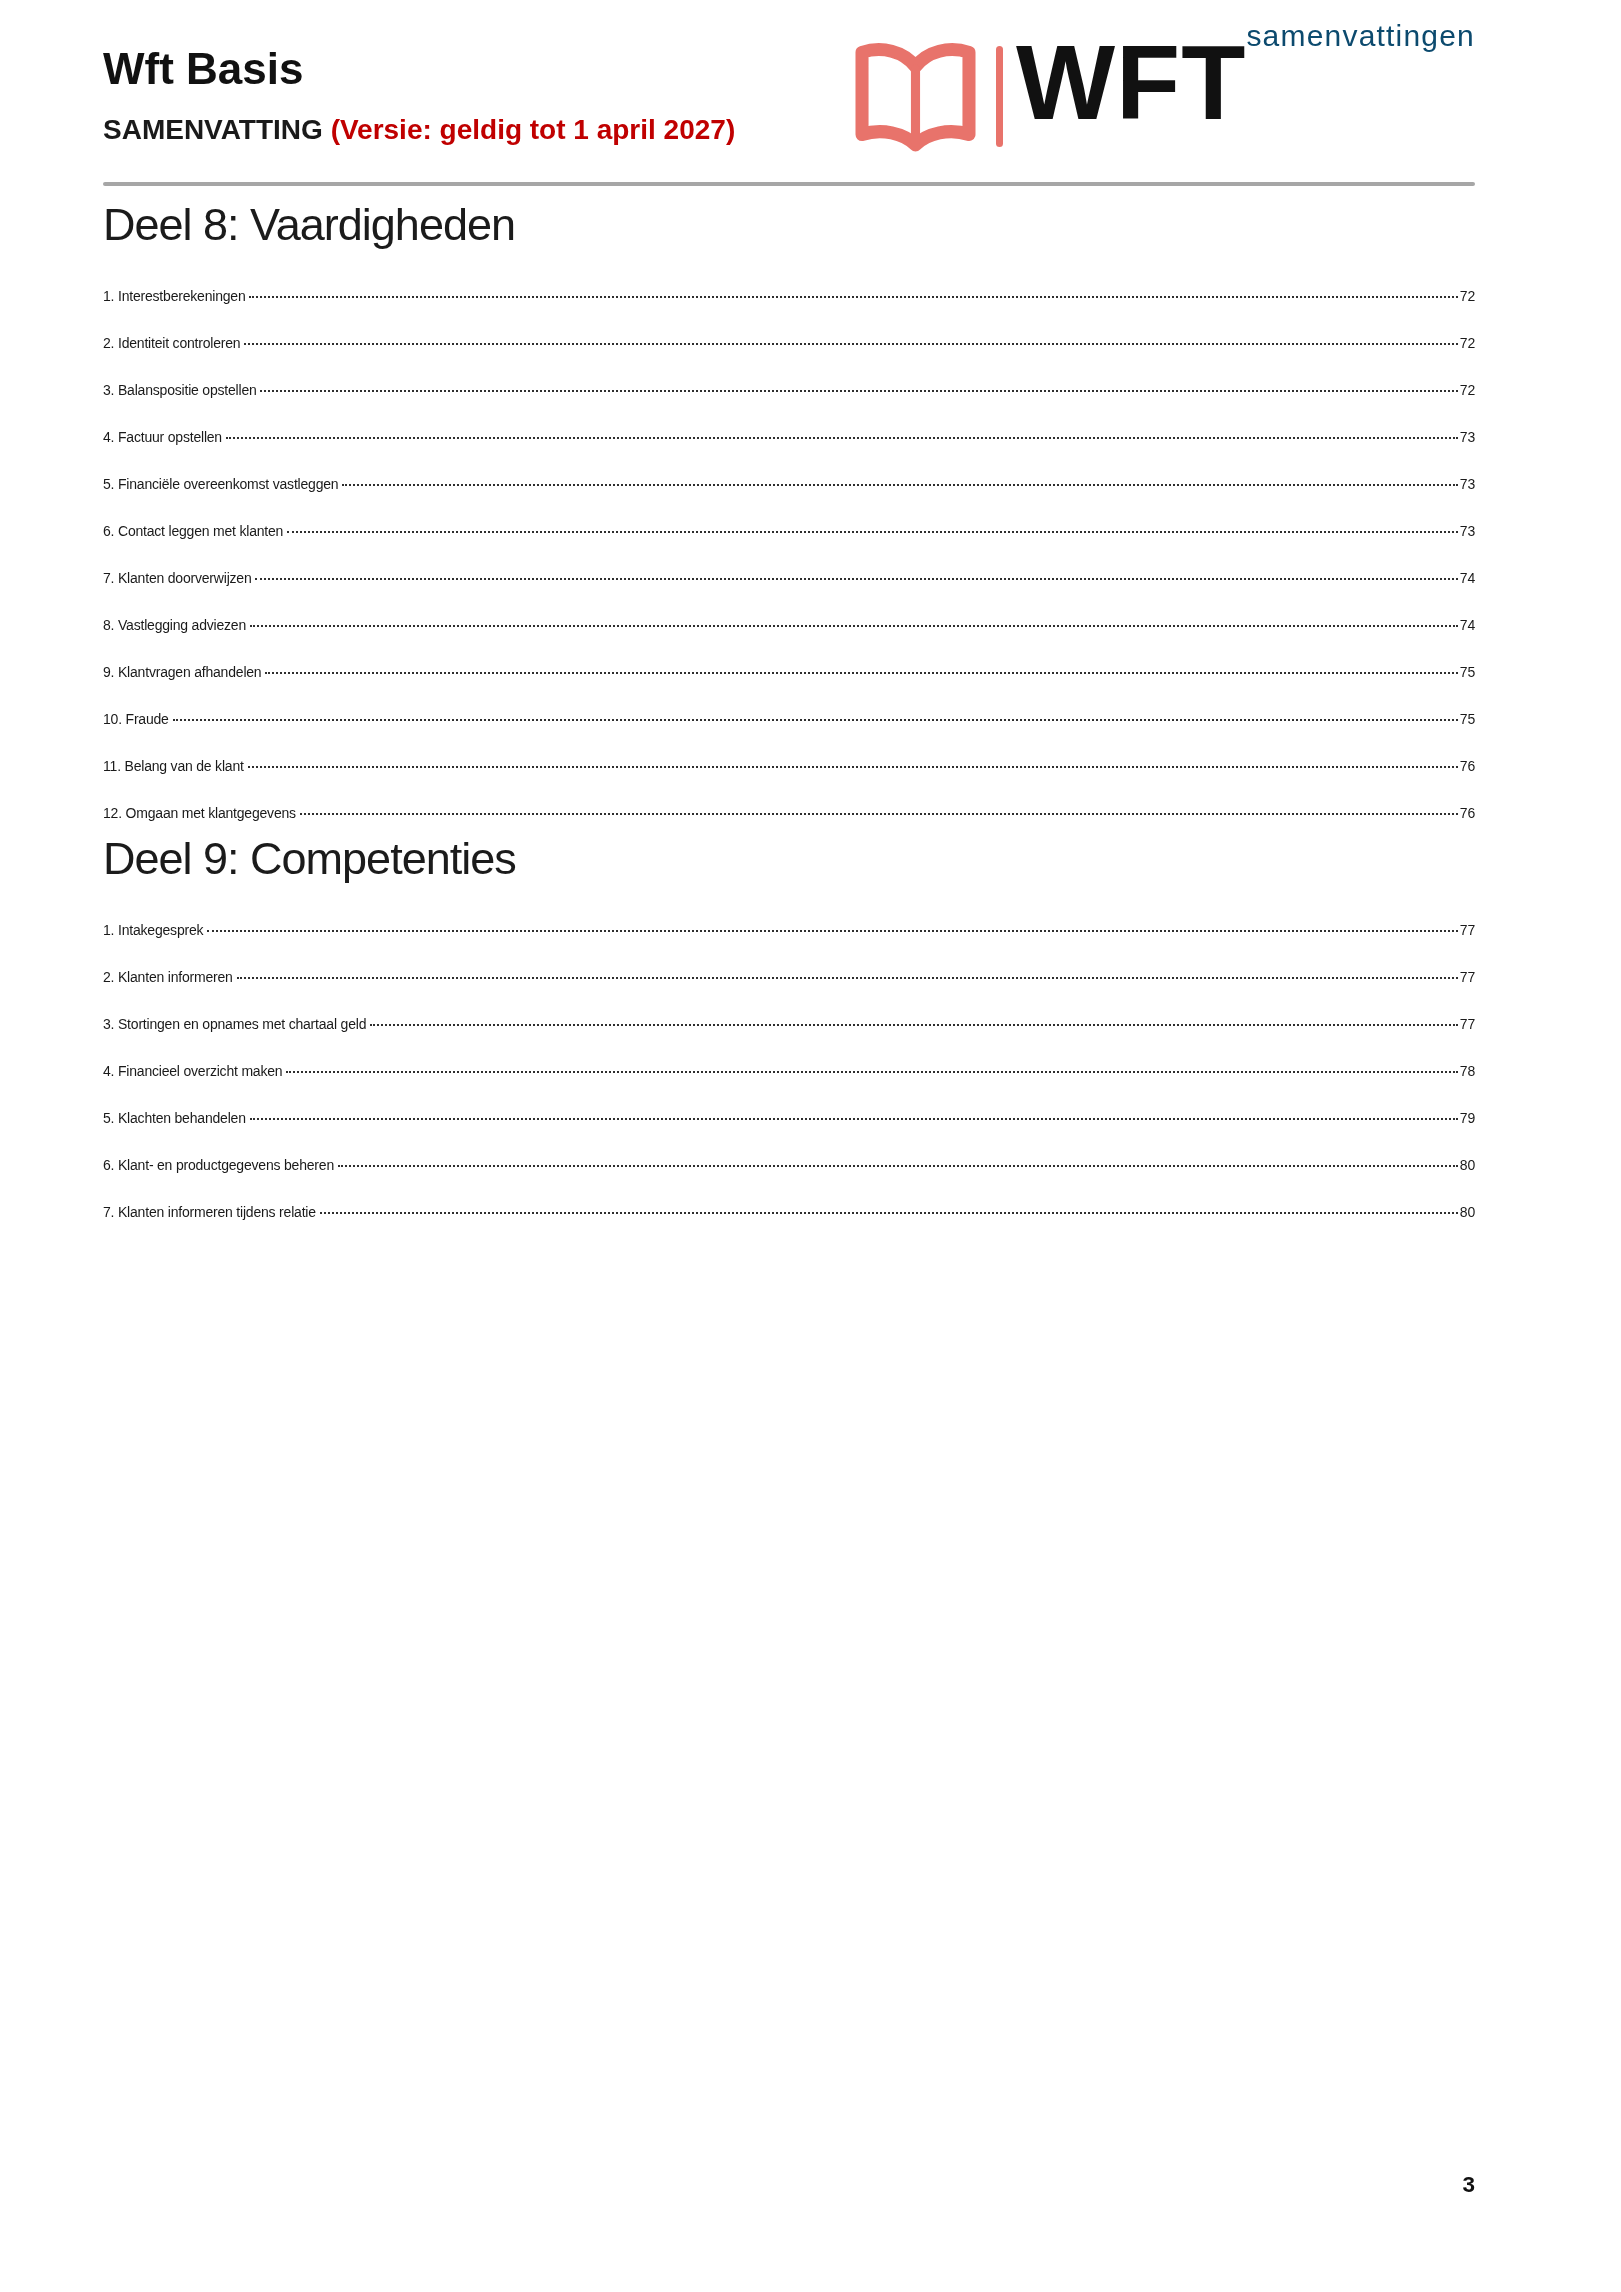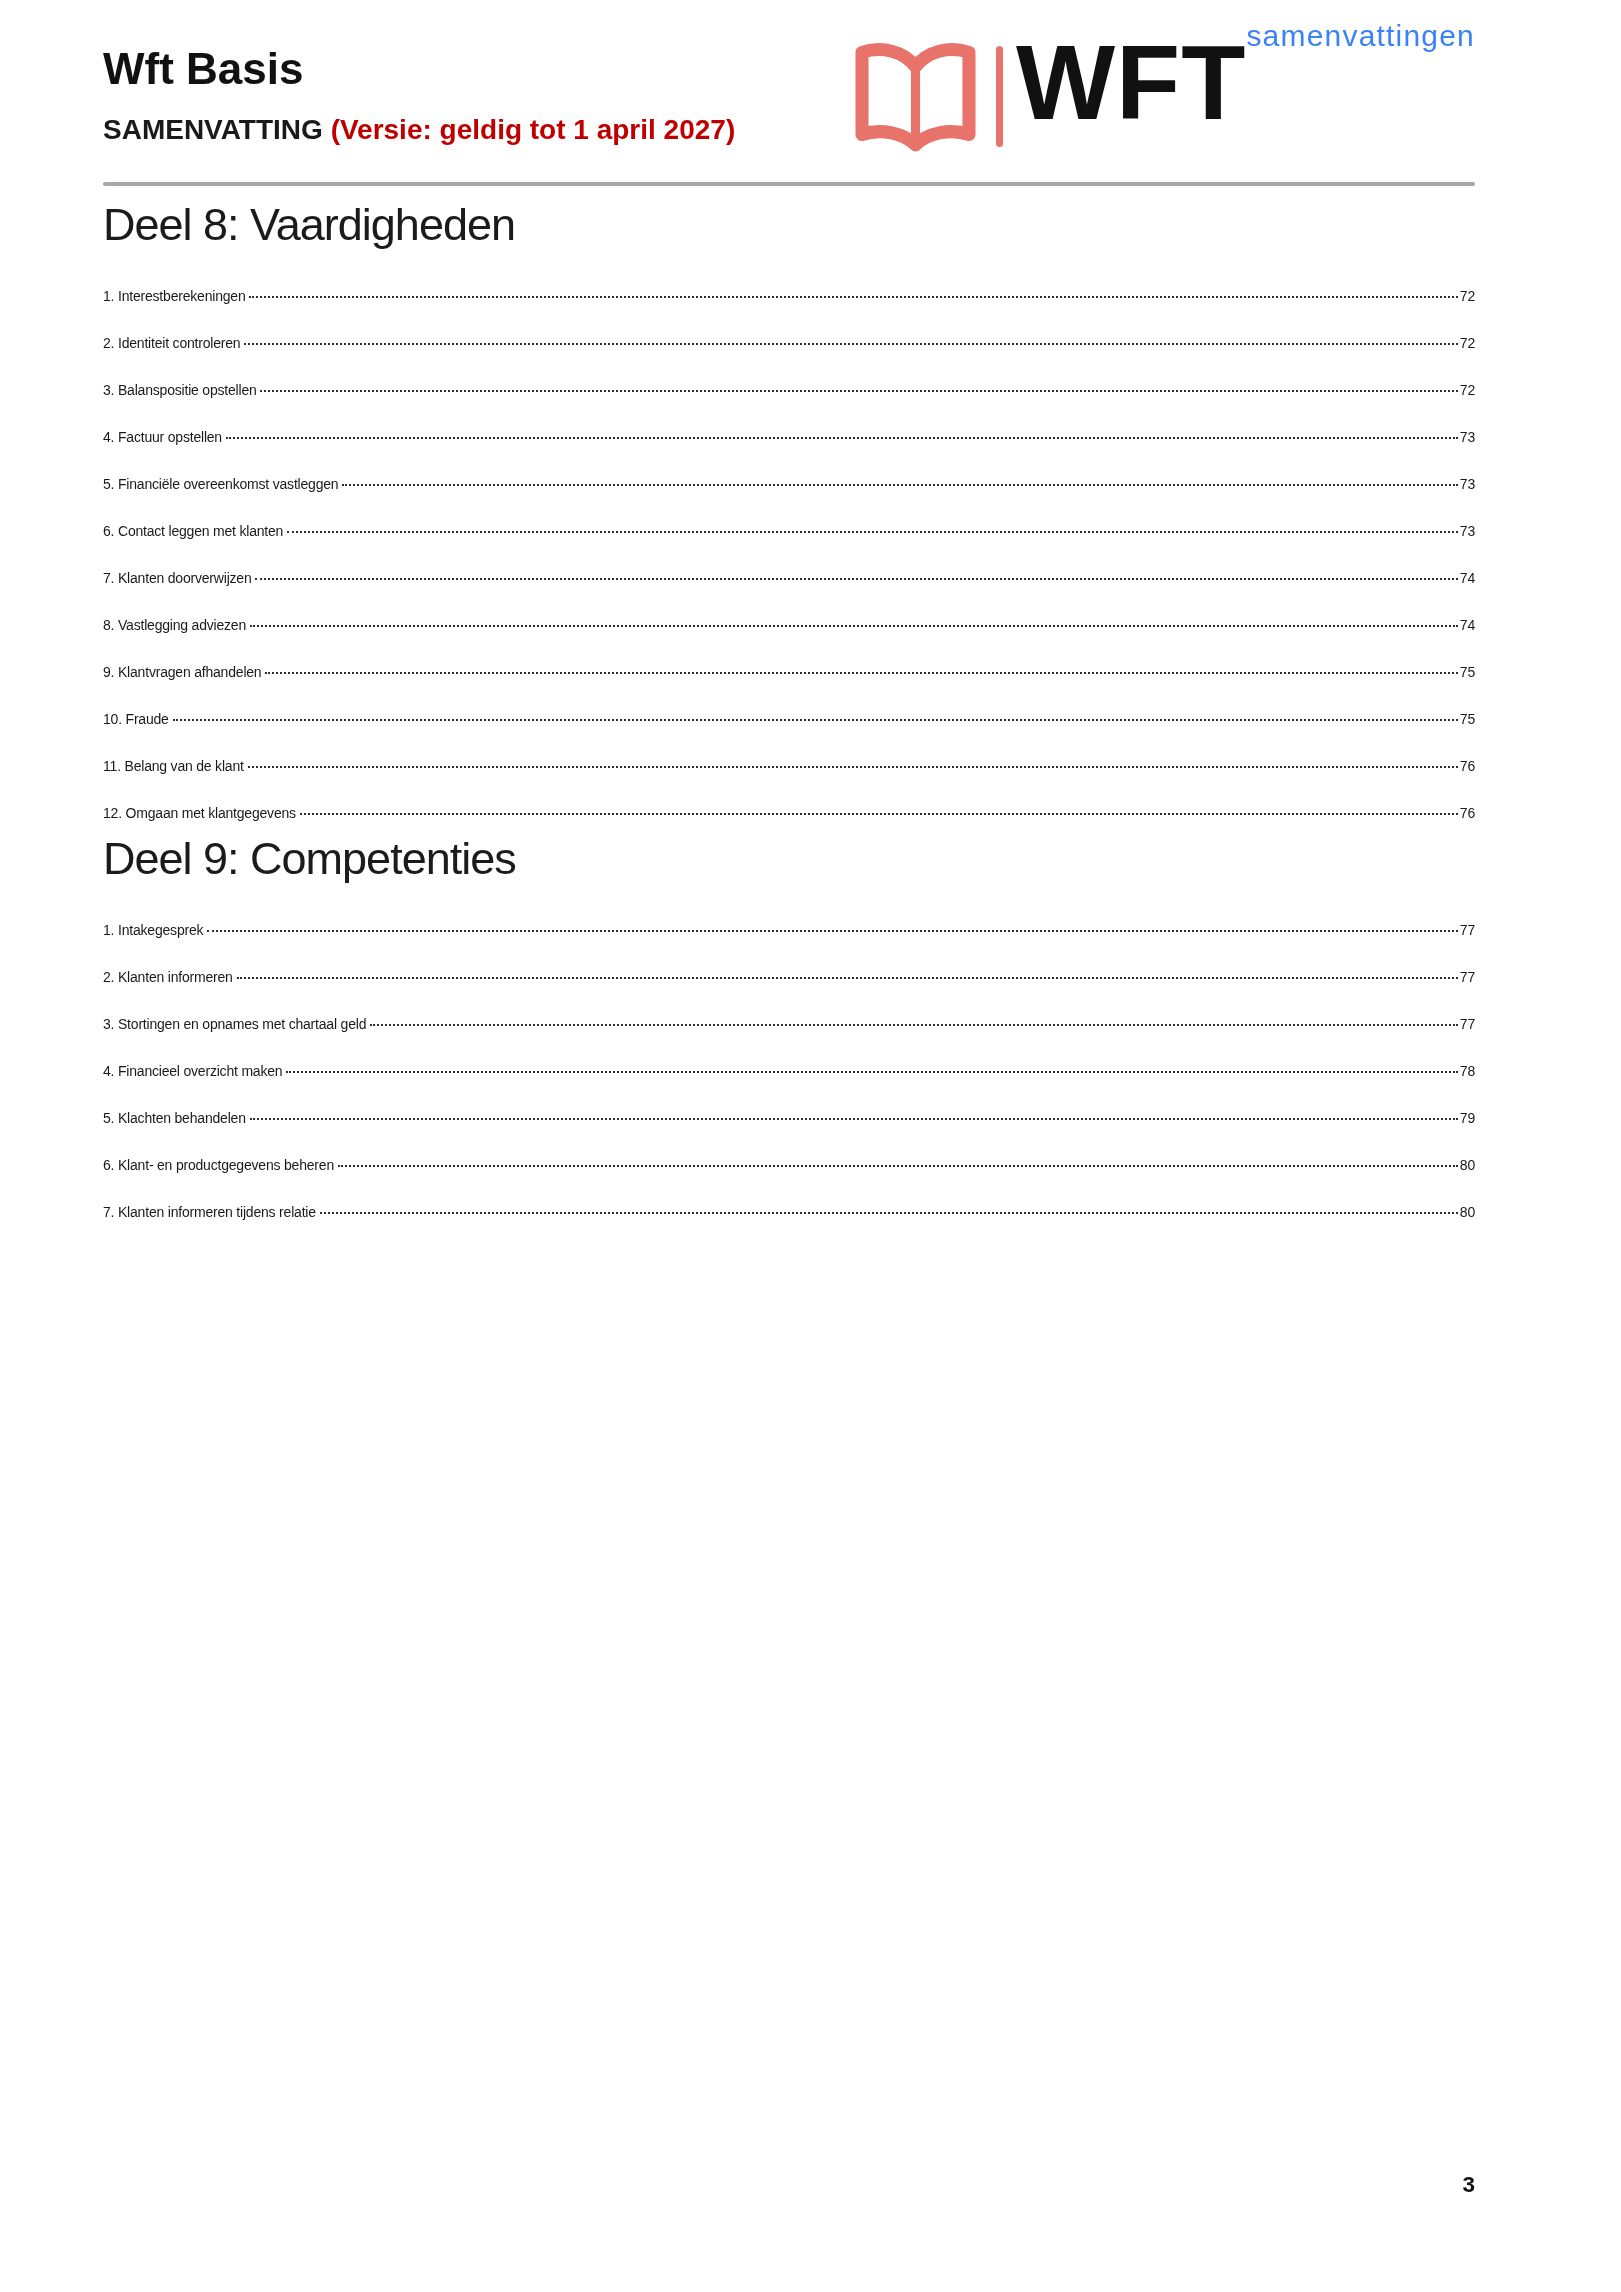--- a/index.html
+++ b/index.html
@@ -52,21 +52,21 @@
     font-size: 105px;
     font-weight: bold;
     line-height: 1.0;
     letter-spacing: 1px;
     color: #111;
   }
   .logo-brand-sub {
     font-size: 30px;
     font-weight: 500;
     letter-spacing: 1.2px;
-    color: #3b82f6;
+    color: #0c4a6e;
     margin-top: -10.8px;
     align-self: flex-start;
   }
 
   
   .divider {
     height: 4.9px;
     background: #A6A6A6;
     margin-top: 23.5px;
     border-radius: 2px;

